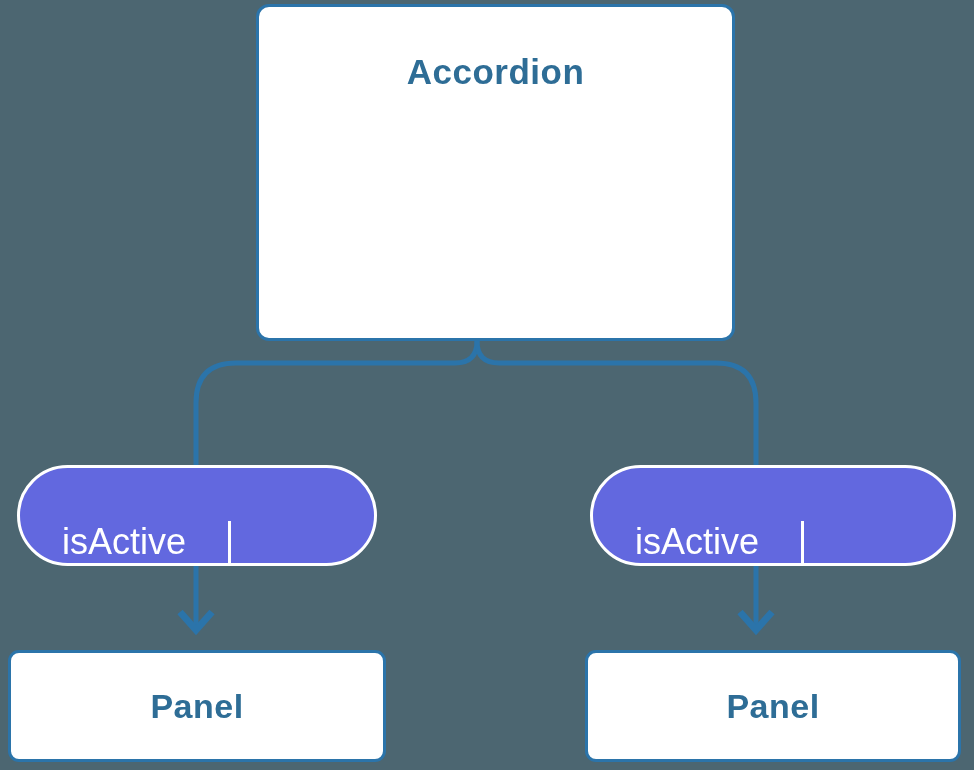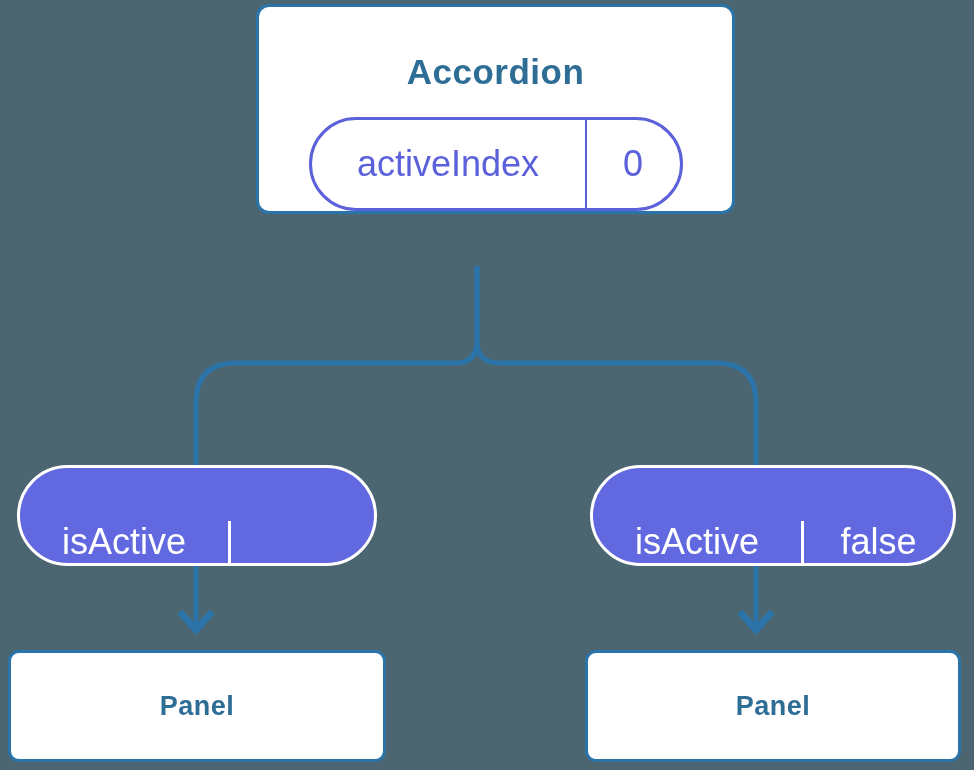--- a/index.html
+++ b/index.html
@@ -16,21 +16,21 @@
   }
   .connector-layer{
     position:absolute;left:0;top:0;width:974px;height:770px;z-index:1;
   }
   .connector-layer path{
     fill:none;stroke:var(--line);
   }
   .branch{stroke-width:5px;}
   .arrowhead{stroke-width:7px;}
   .component-card{
-    position:absolute;left:256px;top:4px;width:479px;height:210px;
+    position:absolute;left:256px;top:4px;width:479px;height:337px;
     background:var(--card_bg);
     border:3px solid var(--line);
     border-radius:13px;
     z-index:2;
     display:flex;flex-direction:column;align-items:center;
     padding-top:40px;
   }
   .component-title{
     font-size:35px;line-height:50px;font-weight:600;
     color:var(--heading);letter-spacing:.5px;
@@ -75,48 +75,43 @@
     position:absolute;top:650px;height:112px;
     background:var(--card_bg);
     border:3px solid var(--line);
     border-radius:11px;
     display:flex;align-items:center;justify-content:center;
     z-index:2;
   }
   .panel-card.left{left:8px;width:378px;}
   .panel-card.right{left:585px;width:376px;}
   .panel-title{
-    font-size:27px;font-weight:600;color:var(--heading);letter-spacing:.5px;
+    font-size:34px;font-weight:600;color:var(--heading);letter-spacing:.5px;
   }
 </style>
 </head>
 <body>
 
 <svg class="connector-layer" viewBox="0 0 974 770" xmlns="http://www.w3.org/2000/svg" aria-hidden="true">
   <path class="branch" d="M477,266 L477,341 Q477,363 455,363 L236,363 Q196,363 196,403 L196,628"></path>
   <path class="branch" d="M477,266 L477,341 Q477,363 499,363 L716,363 Q756,363 756,403 L756,628"></path>
   <path class="arrowhead" d="M180,612 L196,630 L212,612"></path>
   <path class="arrowhead" d="M740,612 L756,630 L772,612"></path>
 </svg>
 
 <div class="component-card">
   <div class="component-title">Accordion</div>
-  <div class="state-pill">
-    <div class="state-name-cell">activeIndex</div>
-    <div class="state-value-cell">0</div>
-  </div>
 </div>
 
 <div class="prop-pill left">
   <div class="prop-name-cell">isActive</div>
 </div>
 
 <div class="prop-pill right">
   <div class="prop-name-cell">isActive</div>
-  <div class="prop-value-cell">false</div>
 </div>
 
 <div class="panel-card left">
   <div class="panel-title">Panel</div>
 </div>
 
 <div class="panel-card right">
   <div class="panel-title">Panel</div>
 </div>
 

